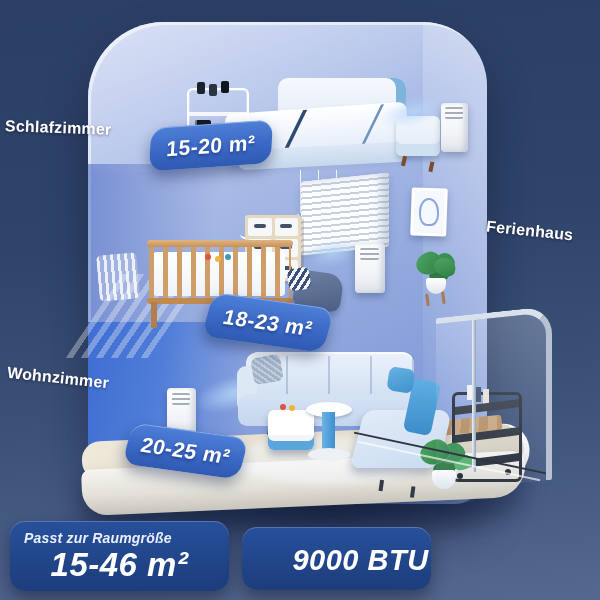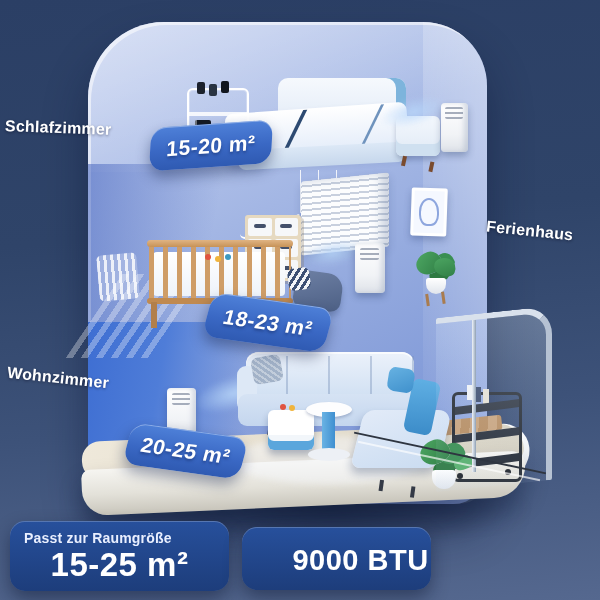--- a/index.html
+++ b/index.html
@@ -53,21 +53,21 @@
   
   .room-label{color:#fff;font-weight:700;font-size:16px;letter-spacing:.2px;
     text-shadow:0 1px 3px rgba(0,5,25,.45);white-space:nowrap;}
   .pill{display:flex;align-items:center;justify-content:center;color:#fff;font-weight:700;
     font-size:21px;border-radius:15px;letter-spacing:.5px;white-space:nowrap;
     background:linear-gradient(180deg,#4e80d8 0%,#3a68c4 55%,#2f5ab2 100%);
     box-shadow:0 7px 14px rgba(12,28,70,.4), inset 0 1px 0 rgba(255,255,255,.35);
     text-shadow:0 2px 3px rgba(18,40,95,.5);}
   .info-box{color:#fff;border-radius:15px;text-align:center;
     background:linear-gradient(180deg,#27509c 0%,#1d3d7b 100%);
-    box-shadow:0 8px 18px rgba(8,18,45,.45), inset 0 1px 0 rgba(255,255,255,.22);}
+    box-shadow:0 8px 18px rgba(8,18,45,.45), inset 0 1px 0 rgba(255,255,255,.22);font-style:italic;}
   .info-caption{font-size:14px;font-weight:700;color:#e9efff;text-align:left;
     padding:9px 0 0 14px;letter-spacing:.2px;}
   .info-value{font-size:33px;font-weight:800;letter-spacing:.5px;line-height:1.0;padding-top:2px;}
   .btu .info-value{line-height:63px;font-size:29px;padding-left:48px;}
 
   
   .whiteline{background:rgba(255,255,255,.85);}
   .star{width:4px;height:4px;background:#fff;transform:rotate(45deg);}
   .eye{width:10px;height:6px;border-bottom:2px solid #fff;border-radius:0 0 10px 10px;}
   .bin-grid{display:grid;grid-template-columns:1fr 1fr;grid-template-rows:1fr 1fr 1fr;gap:3px;
@@ -214,19 +214,19 @@
   <div class="abs room-label" style="left:5px;top:119px;transform:rotate(2deg);">Schlafzimmer</div>
   <div class="abs room-label" style="left:486px;top:222px;transform:rotate(6deg);">Ferienhaus</div>
   <div class="abs room-label" style="left:7px;top:369px;transform:rotate(6deg);">Wohnzimmer</div>
 
   <div class="abs pill" style="left:150px;top:124px;width:122px;height:43px;transform:rotate(-4deg) skewX(-7deg);">15-20 m²</div>
   <div class="abs pill" style="left:207px;top:300px;width:122px;height:45px;transform:rotate(8deg) skewX(-7deg);">18-23 m²</div>
   <div class="abs pill" style="left:127px;top:430px;width:117px;height:42px;transform:rotate(8deg) skewX(-7deg);">20-25 m²</div>
 
   <div class="abs info-box" style="left:10px;top:521px;width:219px;height:70px;">
     <div class="info-caption">Passt zur Raumgröße</div>
-    <div class="info-value">15-25 m²</div>
+    <div class="info-value">15-46 m²</div>
   </div>
   <div class="abs info-box btu" style="left:242px;top:527px;width:189px;height:63px;">
     <div class="info-value">9000 BTU</div>
   </div>
 
 </div>
 
 </body></html>

